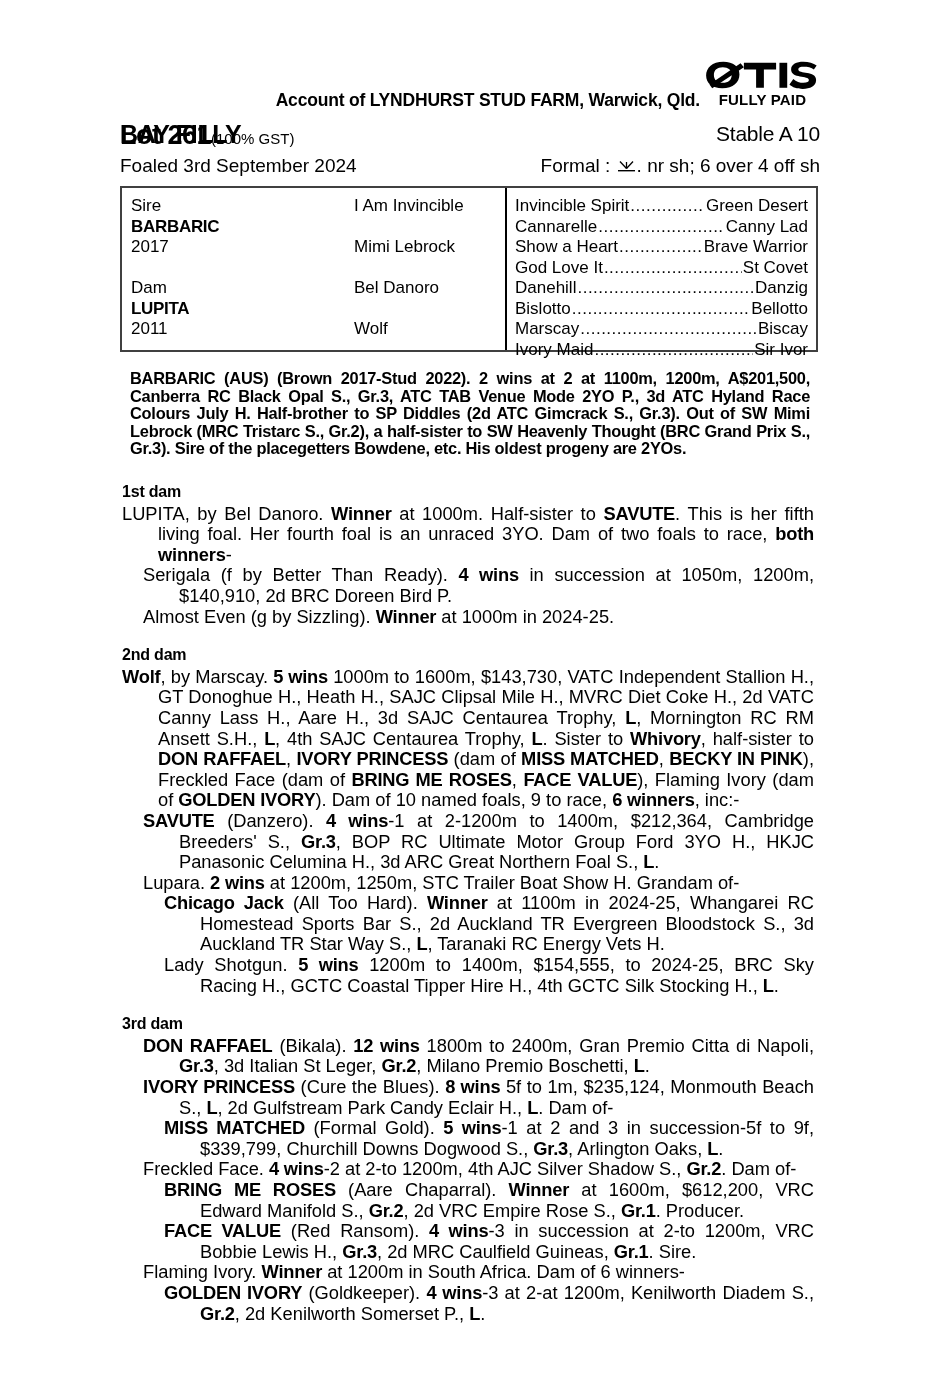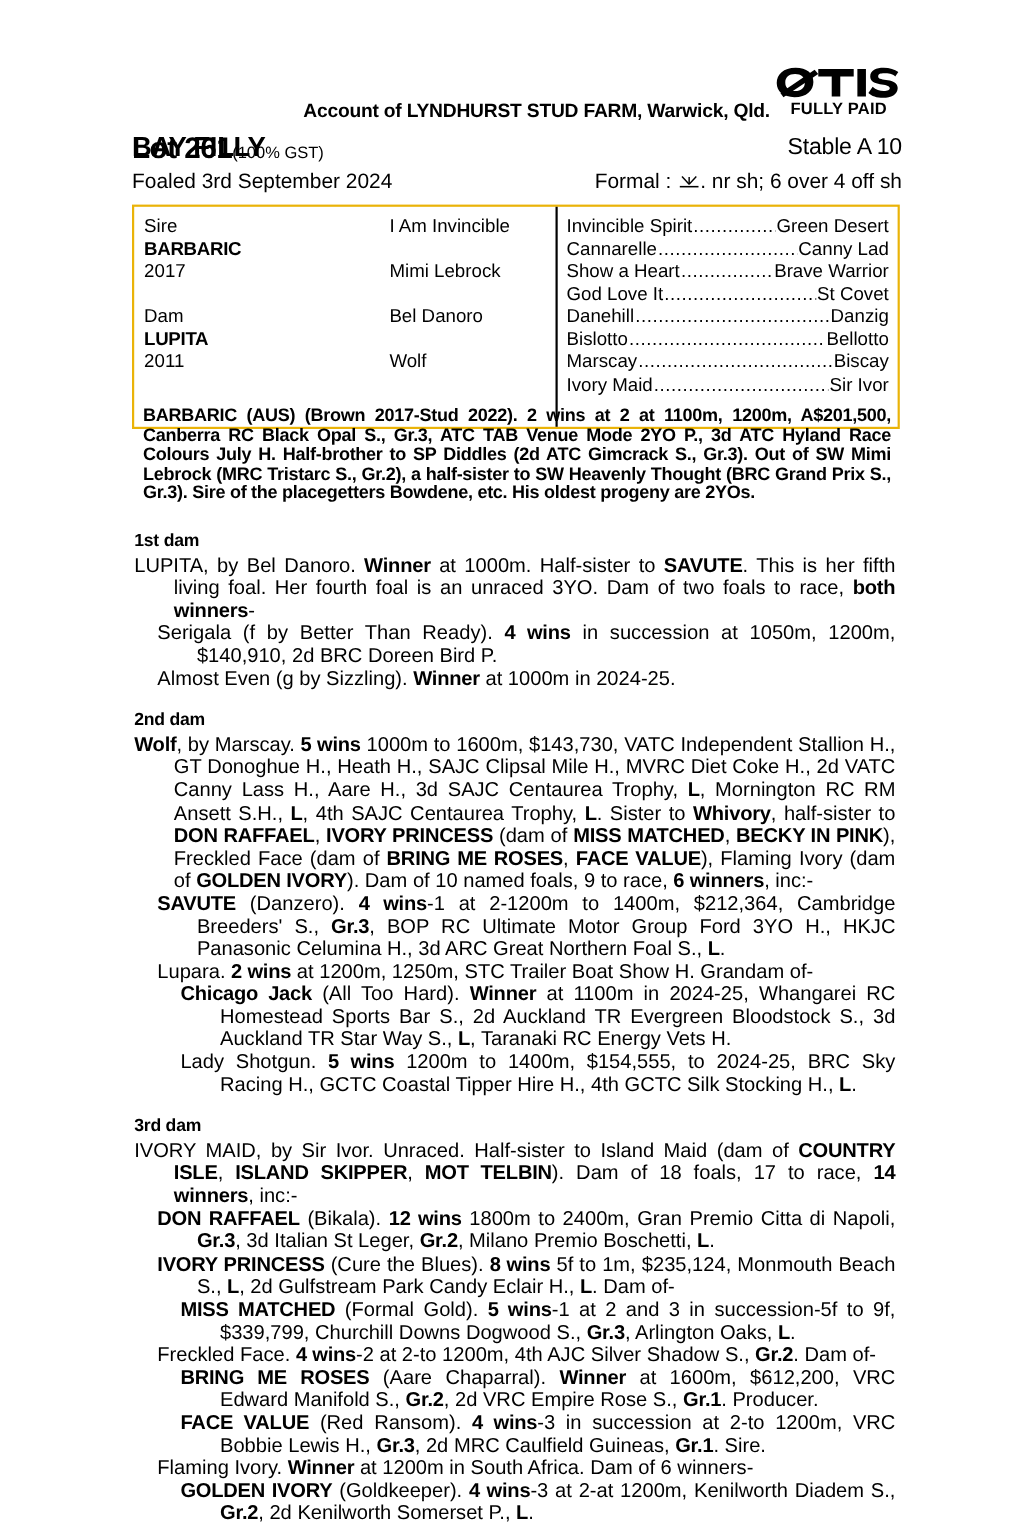--- a/index.html
+++ b/index.html
@@ -126,22 +126,22 @@
     vertical-align: -2px;
     margin: 0 1px;
   }
 
   
   .ped-table {
     position: absolute;
     left: 120px;
     top: 186px;
     width: 698px;
-    height: 204px;
-    border: 2px solid #eab308;
+    height: 166px;
+    border: 2px solid #404040;
     box-sizing: border-box;
   }
   .ped-divider {
     position: absolute;
     left: 383px;
     top: 0;
     bottom: 0;
     width: 2px;
     background: #000;
   }
@@ -345,21 +345,20 @@
       <p class="ln h0"><span>LUPITA, by Bel Danoro. </span><b>Winner</b><span> at 1000m. Half-sister to </span><b>SAVUTE</b><span>. This is her fifth living foal. Her fourth foal is an unraced 3YO. Dam of two foals to race, </span><b>both winners</b><span>-</span></p>
       <p class="ln h1"><span>Serigala (f by Better Than Ready). </span><b>4 wins</b><span> in succession at 1050m, 1200m, $140,910, 2d BRC Doreen Bird P.</span></p>
       <p class="ln h1"><span>Almost Even (g by Sizzling). </span><b>Winner</b><span> at 1000m in 2024-25.</span></p>
       <div class="dam-head" style="margin-top: 18px;">2nd dam</div>
       <p class="ln h0"><b>Wolf</b><span>, by Marscay. </span><b>5 wins</b><span> 1000m to 1600m, $143,730, VATC Independent Stallion H., GT Donoghue H., Heath H., SAJC Clipsal Mile H., MVRC Diet Coke H., 2d VATC Canny Lass H., Aare H., 3d SAJC Centaurea Trophy, </span><b>L</b><span>, Mornington RC RM Ansett S.H., </span><b>L</b><span>, 4th SAJC Centaurea Trophy, </span><b>L</b><span>. Sister to </span><b>Whivory</b><span>, half-sister to </span><b>DON RAFFAEL</b><span>, </span><b>IVORY PRINCESS</b><span> (dam of </span><b>MISS MATCHED</b><span>, </span><b>BECKY IN PINK</b><span>), Freckled Face (dam of </span><b>BRING ME ROSES</b><span>, </span><b>FACE VALUE</b><span>), Flaming Ivory (dam of </span><b>GOLDEN IVORY</b><span>). Dam of 10 named foals, 9 to race, </span><b>6 winners</b><span>, inc:-</span></p>
       <p class="ln h1"><b>SAVUTE</b><span> (Danzero). </span><b>4 wins</b><span>-1 at 2-1200m to 1400m, $212,364, Cambridge Breeders' S., </span><b>Gr.3</b><span>, BOP RC Ultimate Motor Group Ford 3YO H., HKJC Panasonic Celumina H., 3d ARC Great Northern Foal S., </span><b>L</b><span>.</span></p>
       <p class="ln h1"><span>Lupara. </span><b>2 wins</b><span> at 1200m, 1250m, STC Trailer Boat Show H. Grandam of-</span></p>
       <p class="ln h2"><b>Chicago Jack</b><span> (All Too Hard). </span><b>Winner</b><span> at 1100m in 2024-25, Whangarei RC Homestead Sports Bar S., 2d Auckland TR Evergreen Bloodstock S., 3d Auckland TR Star Way S., </span><b>L</b><span>, Taranaki RC Energy Vets H.</span></p>
       <p class="ln h2"><span>Lady Shotgun. </span><b>5 wins</b><span> 1200m to 1400m, $154,555, to 2024-25, BRC Sky Racing H., GCTC Coastal Tipper Hire H., 4th GCTC Silk Stocking H., </span><b>L</b><span>.</span></p>
       <div class="dam-head" style="margin-top: 18px;">3rd dam</div>
-      <p class="ln h0"><span>IVORY MAID, by Sir Ivor. Unraced. Half-sister to Island Maid (dam of </span><b>COUNTRY ISLE</b><span>, </span><b>ISLAND SKIPPER</b><span>, </span><b>MOT TELBIN</b><span>). Dam of 18 foals, 17 to race, </span><b>14 winners</b><span>, inc:-</span></p>
       <p class="ln h1"><b>DON RAFFAEL</b><span> (Bikala). </span><b>12 wins</b><span> 1800m to 2400m, Gran Premio Citta di Napoli, </span><b>Gr.3</b><span>, 3d Italian St Leger, </span><b>Gr.2</b><span>, Milano Premio Boschetti, </span><b>L</b><span>.</span></p>
       <p class="ln h1"><b>IVORY PRINCESS</b><span> (Cure the Blues). </span><b>8 wins</b><span> 5f to 1m, $235,124, Monmouth Beach S., </span><b>L</b><span>, 2d Gulfstream Park Candy Eclair H., </span><b>L</b><span>. Dam of-</span></p>
       <p class="ln h2"><b>MISS MATCHED</b><span> (Formal Gold). </span><b>5 wins</b><span>-1 at 2 and 3 in succession-5f to 9f, $339,799, Churchill Downs Dogwood S., </span><b>Gr.3</b><span>, Arlington Oaks, </span><b>L</b><span>.</span></p>
       <p class="ln h1"><span>Freckled Face. </span><b>4 wins</b><span>-2 at 2-to 1200m, 4th AJC Silver Shadow S., </span><b>Gr.2</b><span>. Dam of-</span></p>
       <p class="ln h2"><b>BRING ME ROSES</b><span> (Aare Chaparral). </span><b>Winner</b><span> at 1600m, $612,200, VRC Edward Manifold S., </span><b>Gr.2</b><span>, 2d VRC Empire Rose S., </span><b>Gr.1</b><span>. Producer.</span></p>
       <p class="ln h2"><b>FACE VALUE</b><span> (Red Ransom). </span><b>4 wins</b><span>-3 in succession at 2-to 1200m, VRC Bobbie Lewis H., </span><b>Gr.3</b><span>, 2d MRC Caulfield Guineas, </span><b>Gr.1</b><span>. Sire.</span></p>
       <p class="ln h1"><span>Flaming Ivory. </span><b>Winner</b><span> at 1200m in South Africa. Dam of 6 winners-</span></p>
       <p class="ln h2"><b>GOLDEN IVORY</b><span> (Goldkeeper). </span><b>4 wins</b><span>-3 at 2-at 1200m, Kenilworth Diadem S., </span><b>Gr.2</b><span>, 2d Kenilworth Somerset P., </span><b>L</b><span>.</span></p>
     </div>
 

